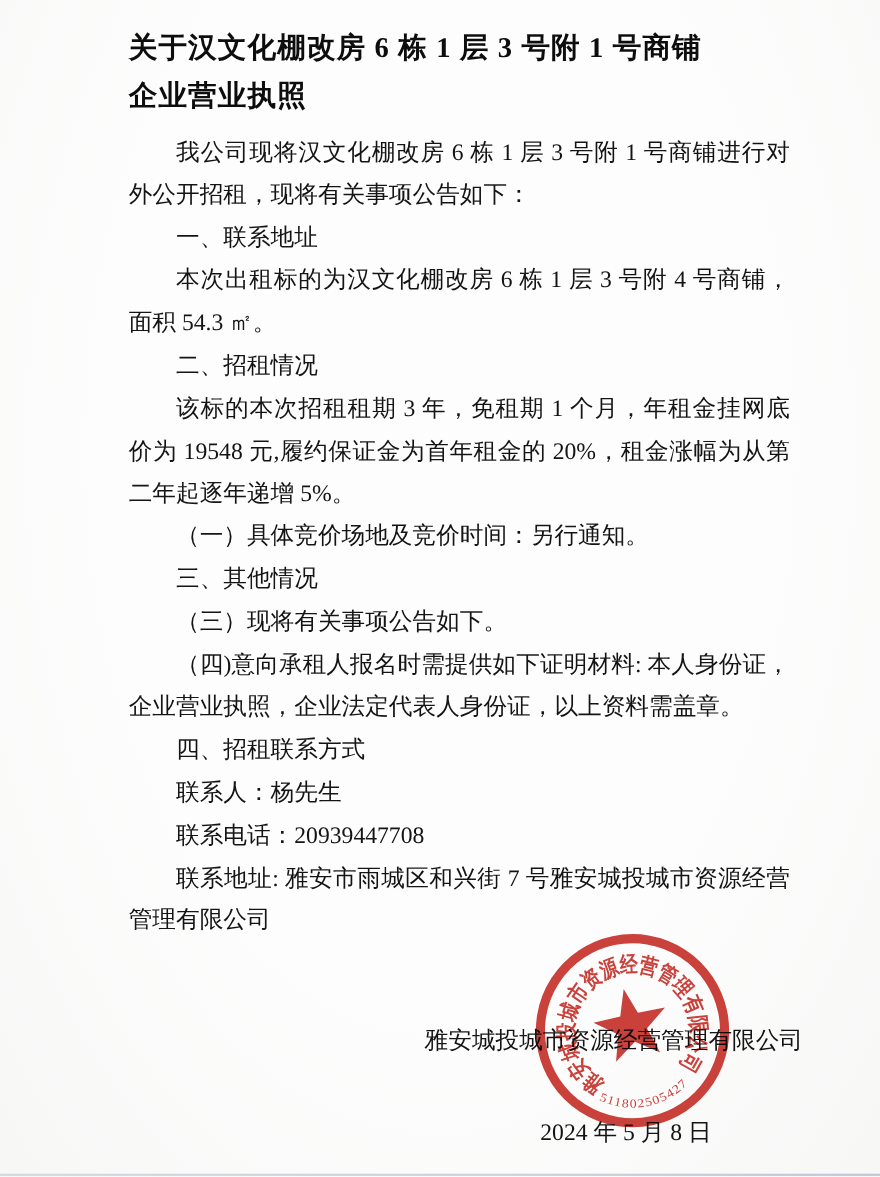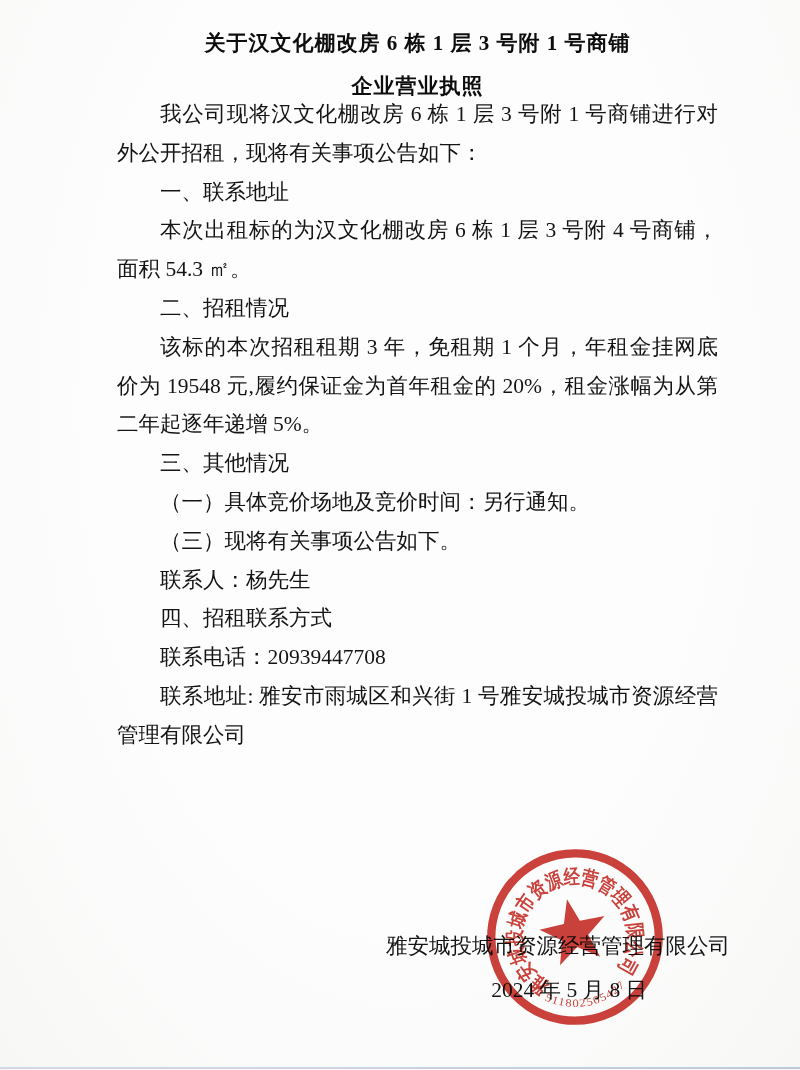--- a/index.html
+++ b/index.html
@@ -9,45 +9,44 @@
     height: 1070px;
     background: radial-gradient(ellipse at 50% 38%, #fdfdfd 55%, #f7f7f6 100%);
     font-family: "Liberation Serif", "DejaVu Serif", serif;
     color: #141414;
     overflow: hidden;
   }
   .title {
     position: absolute;
     top: 22px; left: 117px; width: 601px;
     margin: 0;
-    text-align: center;
-    font-size: 21px;
+    font-size: 26px;
     font-weight: bold;
     line-height: 43px;
     letter-spacing: 1px;
     color: #0d0d0d;
   }
   .title span { display: block; }
   .body-text {
     position: absolute;
-    top: 95px; left: 117px; width: 601px;
+    top: 119px; left: 117px; width: 601px;
     font-size: 21.5px;
     line-height: 38.8px;
     text-align: justify;
   }
   .body-text p { margin: 0; text-indent: 43px; }
   .sig-company {
     position: absolute;
     top: 931px; right: 70px;
     font-size: 21.5px;
     white-space: nowrap;
   }
   .sig-date {
     position: absolute;
-    top: 975px; right: 153px;
+    top: 1014px; right: 153px;
     font-size: 21.5px;
     white-space: nowrap;
   }
   .seal {
     position: absolute;
     left: 483px; top: 845px;
     width: 184px; height: 184px;
     transform: rotate(-12deg);
     mix-blend-mode: multiply;
     opacity: 0.88;
@@ -76,27 +75,28 @@
     <span>关于汉文化棚改房 6 栋 1 层 3 号附 1 号商铺</span>
     <span>企业营业执照</span>
   </h1>
 
   <div class="body-text">
     <p>我公司现将汉文化棚改房 6 栋 1 层 3 号附 1 号商铺进行对外公开招租，现将有关事项公告如下：</p>
     <p>一、联系地址</p>
     <p>本次出租标的为汉文化棚改房 6 栋 1 层 3 号附 4 号商铺，面积 54.3 ㎡。</p>
     <p>二、招租情况</p>
     <p>该标的本次招租租期 3 年，免租期 1 个月，年租金挂网底价为 19548 元,履约保证金为首年租金的 20%，租金涨幅为从第二年起逐年递增 5%。</p>
+    <p>（一）具体竞价场地及竞价时间：另行通知。</p>
     <p>三、其他情况</p>
-    <p>（一）具体竞价场地及竞价时间：另行通知。</p>
     <p>（三）现将有关事项公告如下。</p>
+    <p>（四)意向承租人报名时需提供如下证明材料: 本人身份证，企业营业执照，企业法定代表人身份证，以上资料需盖章。</p>
+    <p>四、招租联系方式</p>
     <p>联系人：杨先生</p>
-    <p>四、招租联系方式</p>
     <p>联系电话：20939447708</p>
-    <p>联系地址: 雅安市雨城区和兴街 1 号雅安城投城市资源经营管理有限公司</p>
+    <p>联系地址: 雅安市雨城区和兴街 7 号雅安城投城市资源经营管理有限公司</p>
   </div>
 
   <div class="sig-company">雅安城投城市资源经营管理有限公司</div>
   <div class="sig-date">2024 年 5 月 8 日</div>
 
   <svg class="seal" viewBox="0 0 200 200" xmlns="http://www.w3.org/2000/svg" aria-hidden="true">
     <defs>
       <path id="ring-path" d="M 62.7,144.4 A 58,58 0 1 1 137.3,144.4" fill="none"></path>
       <path id="num-path" d="M 53.2,159.9 A 76,76 0 0 0 146.8,159.9" fill="none"></path>
     </defs>

